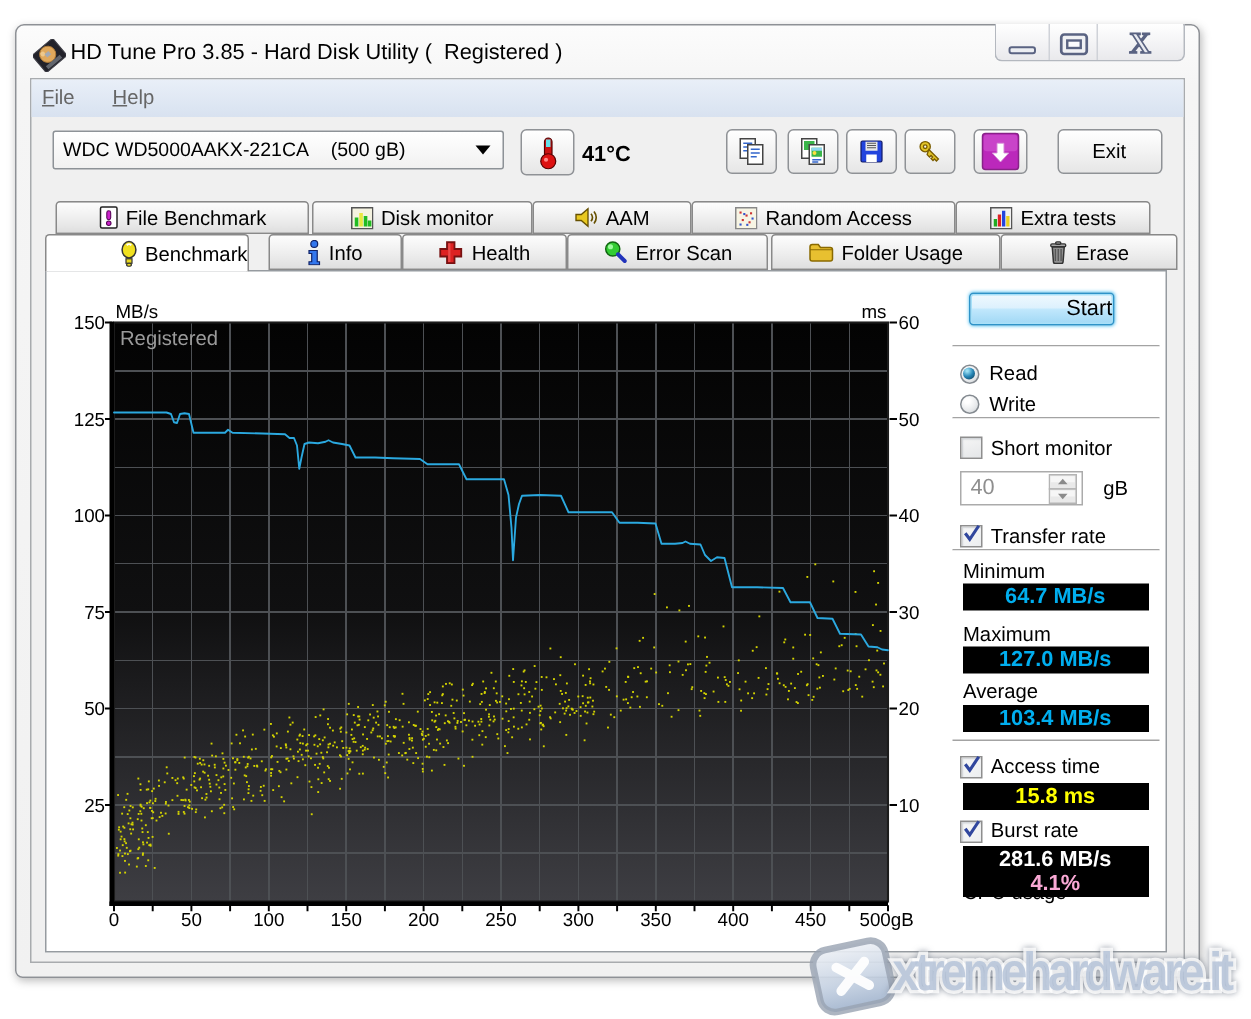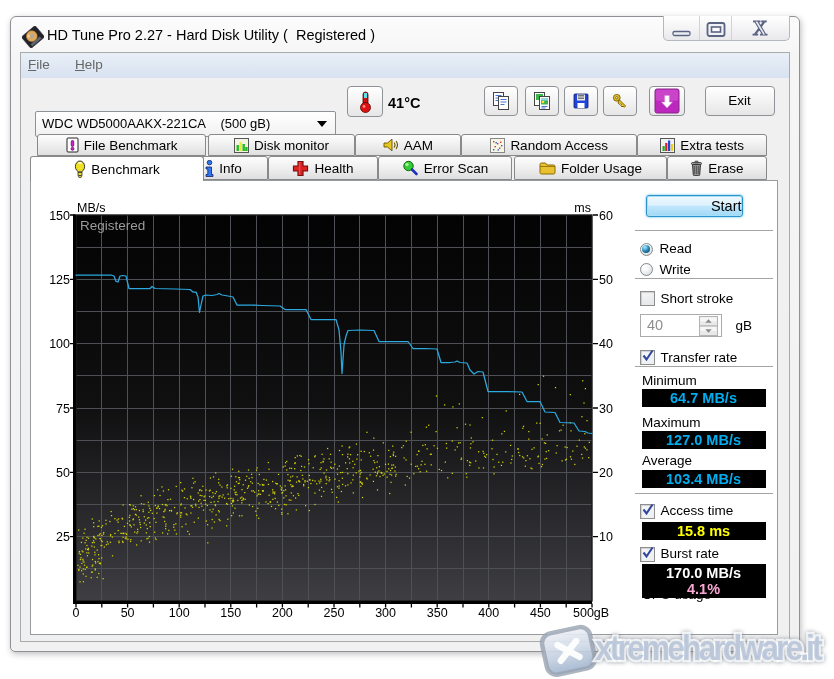--- a/index.html
+++ b/index.html
@@ -32,21 +32,21 @@
   position:absolute; left:0; top:0; width:768px; height:25px;
   background:linear-gradient(#e9eff8,#d8e2f0);
   font-size:13.5px; color:#666;
 }
 #menubar span { position:absolute; top:4px; }
 
 #combo {
   position:absolute; left:14px; top:34px; width:301px; height:26px;
   background:linear-gradient(#ffffff,#f1f1f1);
   border:1px solid #8d9297; border-radius:2px;
-  font-size:13px; color:#000; line-height:24px; padding-left:6px;margin-top:24px;
+  font-size:13px; color:#000; line-height:24px; padding-left:6px;
 }
 #combo .arr {
   position:absolute; right:8px; top:9px; width:0; height:0;
   border-left:5.5px solid transparent; border-right:5.5px solid transparent; border-top:6px solid #000;
 }
 .tbtn {
   position:absolute; top:32.5px; height:30px;
   background:linear-gradient(#ffffff,#f4f4f4 45%,#e6e6e6);
   border:1px solid #8f9296; border-radius:4px;
   display:flex; align-items:center; justify-content:center;
@@ -115,21 +115,21 @@
     <svg id="title-icon" width="22" height="22">
       <g transform="rotate(-40 11 11)">
         <rect x="2" y="3.5" width="18" height="15" rx="1.2" fill="#22222a" stroke="#404048" stroke-width="0.7"></rect>
         <circle cx="10.6" cy="9.6" r="5.4" fill="#e0a85c"></circle>
         <circle cx="10.6" cy="9.6" r="5.4" fill="none" stroke="#b07c38" stroke-width="0.6"></circle>
         <circle cx="8.2" cy="7.4" r="1.6" fill="#eec88c"></circle>
         <rect x="9" y="8.2" width="3.4" height="2.8" fill="#a4aab4"></rect>
         <rect x="4.5" y="15" width="12" height="2.6" fill="#62666e"></rect>
       </g>
     </svg>
-    <span id="title-text">HD Tune Pro 2.27 - Hard Disk Utility (  Registered )</span>
+    <span id="title-text">HD Tune Pro 3.85 - Hard Disk Utility (  Registered )</span>
     <div id="winbtns">
       <div class="wb" style="width:36px">
         <svg width="36" height="24">
             <rect x="9" y="15.5" width="17" height="4" rx="1.5" fill="#eceef2" stroke="#5a6382" stroke-width="1.3"></rect>
           </svg>
       </div>
       <div class="wb" style="width:32px">
         <svg width="32" height="24">
           <rect x="7.5" y="7" width="17" height="13" rx="2" fill="#f0f1f4" stroke="#5a6382" stroke-width="1.8"></rect>
           <rect x="11.5" y="11" width="9" height="5" fill="#fbfbfd" stroke="#5a6382" stroke-width="1.6"></rect>
@@ -236,21 +236,21 @@
           <path d="M11 4.5q2 2.5 0 5M13 3q3 4 0 8" stroke="#665000" stroke-width="1.1" fill="none"></path>
         </svg> AAM</div>
     <div class="tab r1" style="left:616.3px; width:129.7px;"><svg width="15" height="15">
           <rect x="0.5" y="0.5" width="14" height="14" fill="#f0f0f0" stroke="#555" stroke-width="1"></rect>
           <rect x="2.5" y="8" width="2.2" height="5" fill="#22aa22"></rect>
           <rect x="5.2" y="5" width="2.2" height="8" fill="#dd2222"></rect>
           <rect x="8" y="2.5" width="2.2" height="10.5" fill="#2244dd"></rect>
           <rect x="10.8" y="6" width="2.2" height="7" fill="#e8d020"></rect>
         </svg> Extra tests</div>
 
-    <div class="tab r2 active" style="left:9px; width:174px;"><svg width="12" height="18">
+    <div class="tab r2 active" style="left:9px; width:136px;justify-content:flex-end;"><svg width="12" height="18">
           <ellipse cx="6" cy="6.5" rx="4.6" ry="5.5" fill="#f0e020" stroke="#333" stroke-width="1"></ellipse>
           <path d="M4.5 3.5q1.5-1.5 3 0" stroke="#fff" stroke-width="1.2" fill="none"></path>
           <rect x="4" y="12.5" width="4" height="3" fill="#e8d820" stroke="#333" stroke-width="0.8"></rect>
           <ellipse cx="6" cy="16.5" rx="1.6" ry="1" fill="#e8d820" stroke="#333" stroke-width="0.8"></ellipse>
         </svg> Benchmark</div>
     <div class="tab r2" style="left:158px; width:89px;"><svg width="9" height="17">
           <circle cx="4.5" cy="2.6" r="2.3" fill="#3377ee" stroke="#112266" stroke-width="0.8"></circle>
           <path d="M1 7h5.5v7.5H8v2H1v-2h1.8V9H1z" fill="#3377ee" stroke="#112266" stroke-width="0.8"></path>
         </svg> Info</div>
     <div class="tab r2" style="left:247px; width:110px;"><svg width="17" height="16">
@@ -259,21 +259,21 @@
         </svg> Health</div>
     <div class="tab r2" style="left:357px; width:134px;"><svg width="17" height="16">
           <circle cx="6.5" cy="6" r="4.7" fill="#33cc33" stroke="#116611" stroke-width="1"></circle>
           <circle cx="5" cy="4.5" r="1.7" fill="#aaffaa" opacity="0.9"></circle>
           <path d="M10 9.5l4.5 4.5" stroke="#2233bb" stroke-width="2.6" stroke-linecap="round"></path>
         </svg> Error Scan</div>
     <div class="tab r2" style="left:493px; width:153px;"><svg width="17" height="14">
           <path d="M1 3.5q0-1.5 1.5-1.5h4l1.5 2h6.5q1.5 0 1.5 1.5v6q0 1.5-1.5 1.5h-12Q1 13 1 11.5z" fill="#e8c030" stroke="#8a6a00" stroke-width="1"></path>
           <path d="M1 5.5h15" stroke="#8a6a00" stroke-width="0.8"></path>
         </svg> Folder Usage</div>
-    <div class="tab r2" style="left:646px; width:100px;"><svg width="13" height="16">
+    <div class="tab r2" style="left:646px; width:118px;"><svg width="13" height="16">
           <path d="M2.5 4.5h8l-0.8 10.2q-0.1 1-1.2 1H4.5q-1.1 0-1.2-1z" fill="#909090" stroke="#333" stroke-width="1"></path>
           <path d="M4.6 6v8M6.5 6v8M8.4 6v8" stroke="#555" stroke-width="0.9"></path>
           <rect x="1.5" y="2.6" width="10" height="1.9" rx="0.9" fill="#a8a8a8" stroke="#333" stroke-width="0.9"></rect>
           <rect x="4.8" y="1.2" width="3.4" height="1.6" rx="0.8" fill="#a8a8a8" stroke="#333" stroke-width="0.9"></rect>
         </svg> Erase</div>
 
     <div id="panel">
       <svg width="610" height="460" style="position:absolute;left:-0.5px;top:-1px">
 <defs>
 <linearGradient id="plotbg" x1="0" y1="0" x2="0" y2="1">
@@ -1155,21 +1155,21 @@
 <polyline points="46,95 81,95 84,96 86,101.5 88,102 90,96 93,95.5 96,96 99,108.5 120,108.5 122,106.5 125,108.5 145,109 160,109.5 163,112 166,112 168,117 169.5,132.5 171,125 173,116 176,115 182,115.5 187,114.5 189,113.5 192,115 198,116 203,117 207,125 220,125 232,125.5 250,126 255,129.5 276,129.5 281,139.5 306,139.5 309,150 311,172 312,193.5 314,165 316,156 318,150.5 330,150 344,150.5 349,161.5 365,161.5 378,161.5 383,168.5 395,168.5 407,169 411,182.5 420,182.5 425,182 427,181 430,182.5 437,183 440,190 444,194 448,191.5 453,192 458,211.5 475,211.5 492,212 497,221.5 510,221.5 515,232 525,232.5 530,242.5 544,243 549,251 555,251.5 558,253 562,253.5" fill="none" stroke="#2ba9e0" stroke-width="1.25" stroke-linejoin="round" stroke-linecap="round"></polyline>
 </svg>
       <div id="startbtn">Start</div>
       <div class="sep" style="top:48.5px"></div>
       <div class="radio sel" style="top:61.5px"></div>
       <div class="lbl" style="left:629px; top:60px">Read</div>
       <div class="radio" style="top:82px"></div>
       <div class="lbl" style="left:629px; top:80.5px">Write</div>
       <div class="sep" style="top:97px"></div>
       <div class="cb" style="top:110px"></div>
-      <div class="lbl" style="left:630px; top:109.5px">Short stroke</div>
+      <div class="lbl" style="left:630px; top:109.5px">Short monitor</div>
 
       <div id="spin">40<svg width="19" height="20" style="position:absolute;right:3px;top:1px">
         <rect x="0.5" y="0.5" width="18" height="9.5" fill="#e9e9e9" stroke="#b4b4b4" stroke-width="1"></rect>
         <rect x="0.5" y="10" width="18" height="9.5" fill="#e9e9e9" stroke="#b4b4b4" stroke-width="1"></rect>
         <rect x="1.5" y="1.5" width="16" height="4" fill="#f6f6f6"></rect>
         <rect x="1.5" y="11" width="16" height="4" fill="#f6f6f6"></rect>
         <path d="M9.5 3.2l3.2 3.6H6.3z" fill="#8a8a8a"></path>
         <path d="M9.5 16.8l3.2-3.6H6.3z" fill="#8a8a8a"></path>
       </svg></div>
       <div class="lbl" style="left:705px; top:136.5px">gB</div>
@@ -1193,21 +1193,21 @@
           </svg>
         </div>
       <div class="lbl" style="left:630px; top:322px">Access time</div>
       <div class="vbox" style="top:340.5px; color:#ffff00">15.8 ms</div>
       <div class="cb chk" style="top:365.5px">
           <svg width="14" height="15">
             <path d="M2.5 6.5l3 4L11.5 1.5" fill="none" stroke="#31479e" stroke-width="2.1"></path>
           </svg>
         </div>
       <div class="lbl" style="left:630px; top:365px">Burst rate</div>
-      <div class="vbox" style="top:382.5px; color:#ffffff">170.0 MB/s</div>
+      <div class="vbox" style="top:382.5px; color:#ffffff">281.6 MB/s</div>
       <div class="lbl" style="left:611.5px; top:406px">CPU usage</div>
       <div class="vbox" style="top:399px; color:#f9a8d4">4.1%</div>
     </div>
   </div>
 </div>
 
 <div id="wm">
   <svg width="300" height="60">
     <defs>
       <linearGradient id="wmtile" x1="0" y1="0" x2="0" y2="1">

